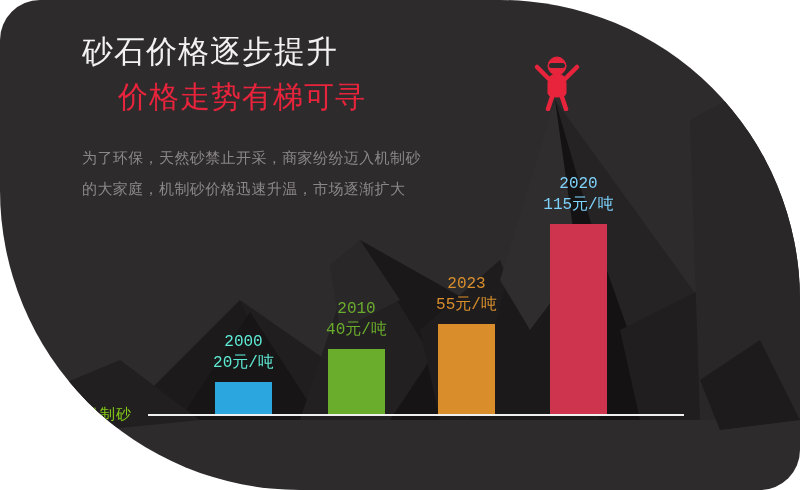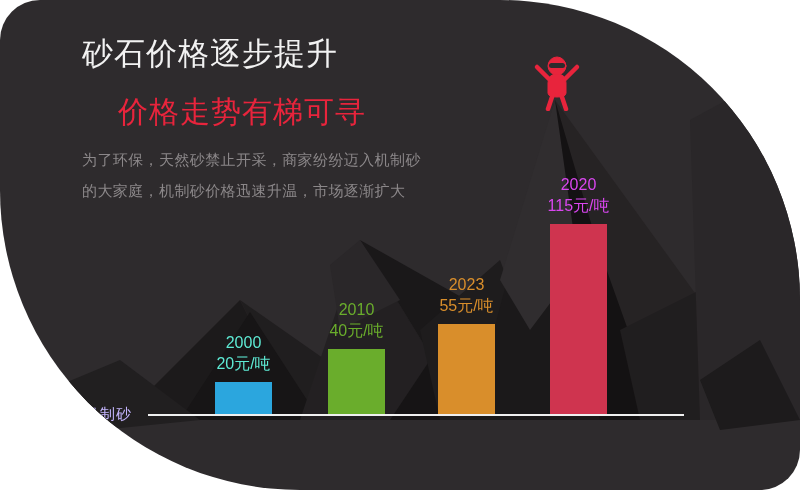--- a/index.html
+++ b/index.html
@@ -1,42 +1,42 @@
 <!DOCTYPE html>
 <html><head>
 <meta charset="utf-8">
 <style>
   html,body{margin:0;padding:0;background:#ffffff;}
   body{width:800px;height:490px;overflow:hidden;
        font-family:"Liberation Sans","DejaVu Sans",sans-serif;}
 
-  #stage{position:relative;width:800px;height:490px;background:#ffffff;overflow:hidden;}
+  #stage{position:relative;width:800px;height:490px;background:#ffffff;overflow:hidden;font-family:Liberation Mono, monospace;}
 
   
   #panel{position:absolute;left:0;top:0;width:800px;height:490px;
          background:#2e2b2d;
          border-radius:40px 300px 40px 300px;
          overflow:hidden;}
 
   
   #mountains{position:absolute;left:0;top:0;width:800px;height:490px;}
 
   
   #headline{position:absolute;left:82px;top:34px;width:430px;}
   .title-main{font-size:31px;color:#f2f2f2;letter-spacing:1px;line-height:40px;
               font-weight:400;white-space:nowrap;}
   .title-sub{font-size:30px;color:#e8243c;letter-spacing:1px;line-height:42px;
-             font-weight:400;white-space:nowrap;margin-left:36px;margin-top:17px;}
+             font-weight:400;white-space:nowrap;margin-left:36px;margin-top:4px;}
   #para{position:absolute;left:82px;top:144px;width:345px;
         font-size:15px;line-height:31px;color:#8b8789;letter-spacing:0.4px;}
 
   
   #baseline{position:absolute;left:148px;top:414px;width:536px;height:2px;
             background:#f0f0f0;}
-  #baseline-label{position:absolute;left:84px;top:405px;font-size:15px;color:#c4b5fd;
+  #baseline-label{position:absolute;left:84px;top:405px;font-size:15px;color:#84cc16;
                   letter-spacing:1px;}
 
   
   .bar{position:absolute;bottom:75px;width:57px;}
   .bar-rect{position:absolute;bottom:0;left:0;width:57px;}
   .bar-label{position:absolute;left:50%;transform:translateX(-50%);
              text-align:center;white-space:nowrap;line-height:21px;font-size:16px;}
   .bar-label .yr{display:block;}
   .bar-label .pr{display:block;}
 
@@ -106,21 +106,21 @@
 
     <div class="bar" id="bar2" style="left:438px;">
       <div class="bar-label" id="lab2" style="color: rgb(217, 142, 43); bottom: 99px;">
         <span class="yr">2023</span>
         <span class="pr">55元/吨</span>
       </div>
       <div class="bar-rect" id="rect2" style="height: 91px; background: rgb(217, 142, 43);"></div>
     </div>
 
     <div class="bar" id="bar3" style="left:550px;">
-      <div class="bar-label" id="lab3" style="color: #d946ef; bottom: 199px;">
+      <div class="bar-label" id="lab3" style="color: #7dd3fc; bottom: 199px;">
         <span class="yr">2020</span>
         <span class="pr">115元/吨</span>
       </div>
       <div class="bar-rect" id="rect3" style="height: 191px; background: rgb(207, 52, 79);"></div>
     </div>
 
     <div id="baseline" style="background: rgb(240, 240, 240);"></div>
     <div id="baseline-label">机制砂</div>
 
   </div>

